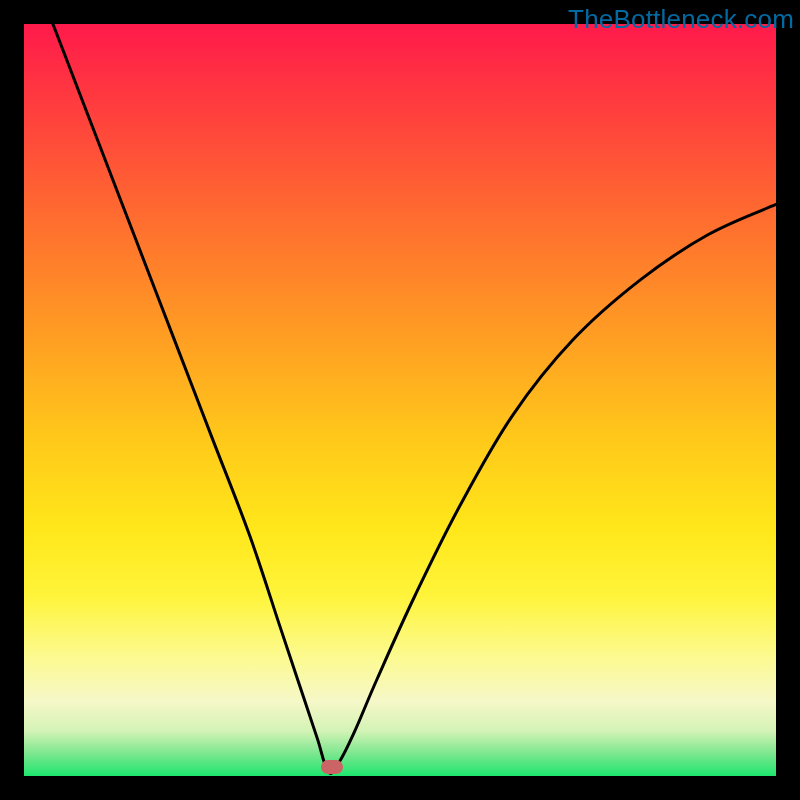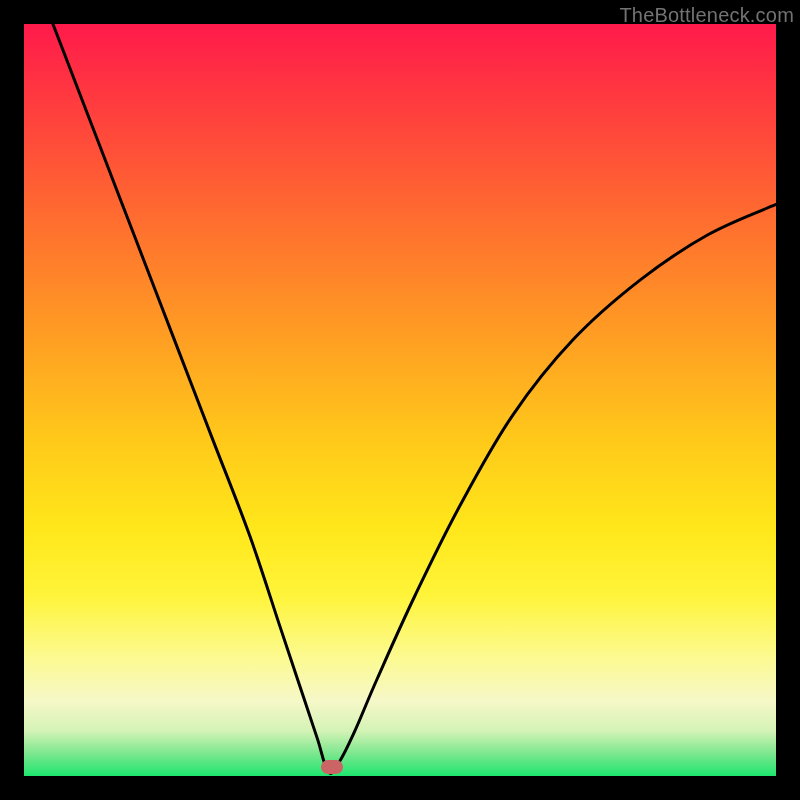--- a/index.html
+++ b/index.html
@@ -38,22 +38,22 @@
       #f6f8c8 90%,
       #d4f3b6 94%,
       #7de78f 97%,
       #1ee66e 100%
     );
   }
   .attribution {
     position: absolute;
     top: 4px;
     right: 6px;
-    color: #737373;
-    font-size: 20px;
+    color: #0369a1;
+    font-size: 26px;
     font-weight: 500;
     letter-spacing: 0.2px;
     z-index: 5;
   }
   svg.curve {
     position: absolute;
     left: 0;
     top: 0;
     width: 752px;
     height: 752px;

